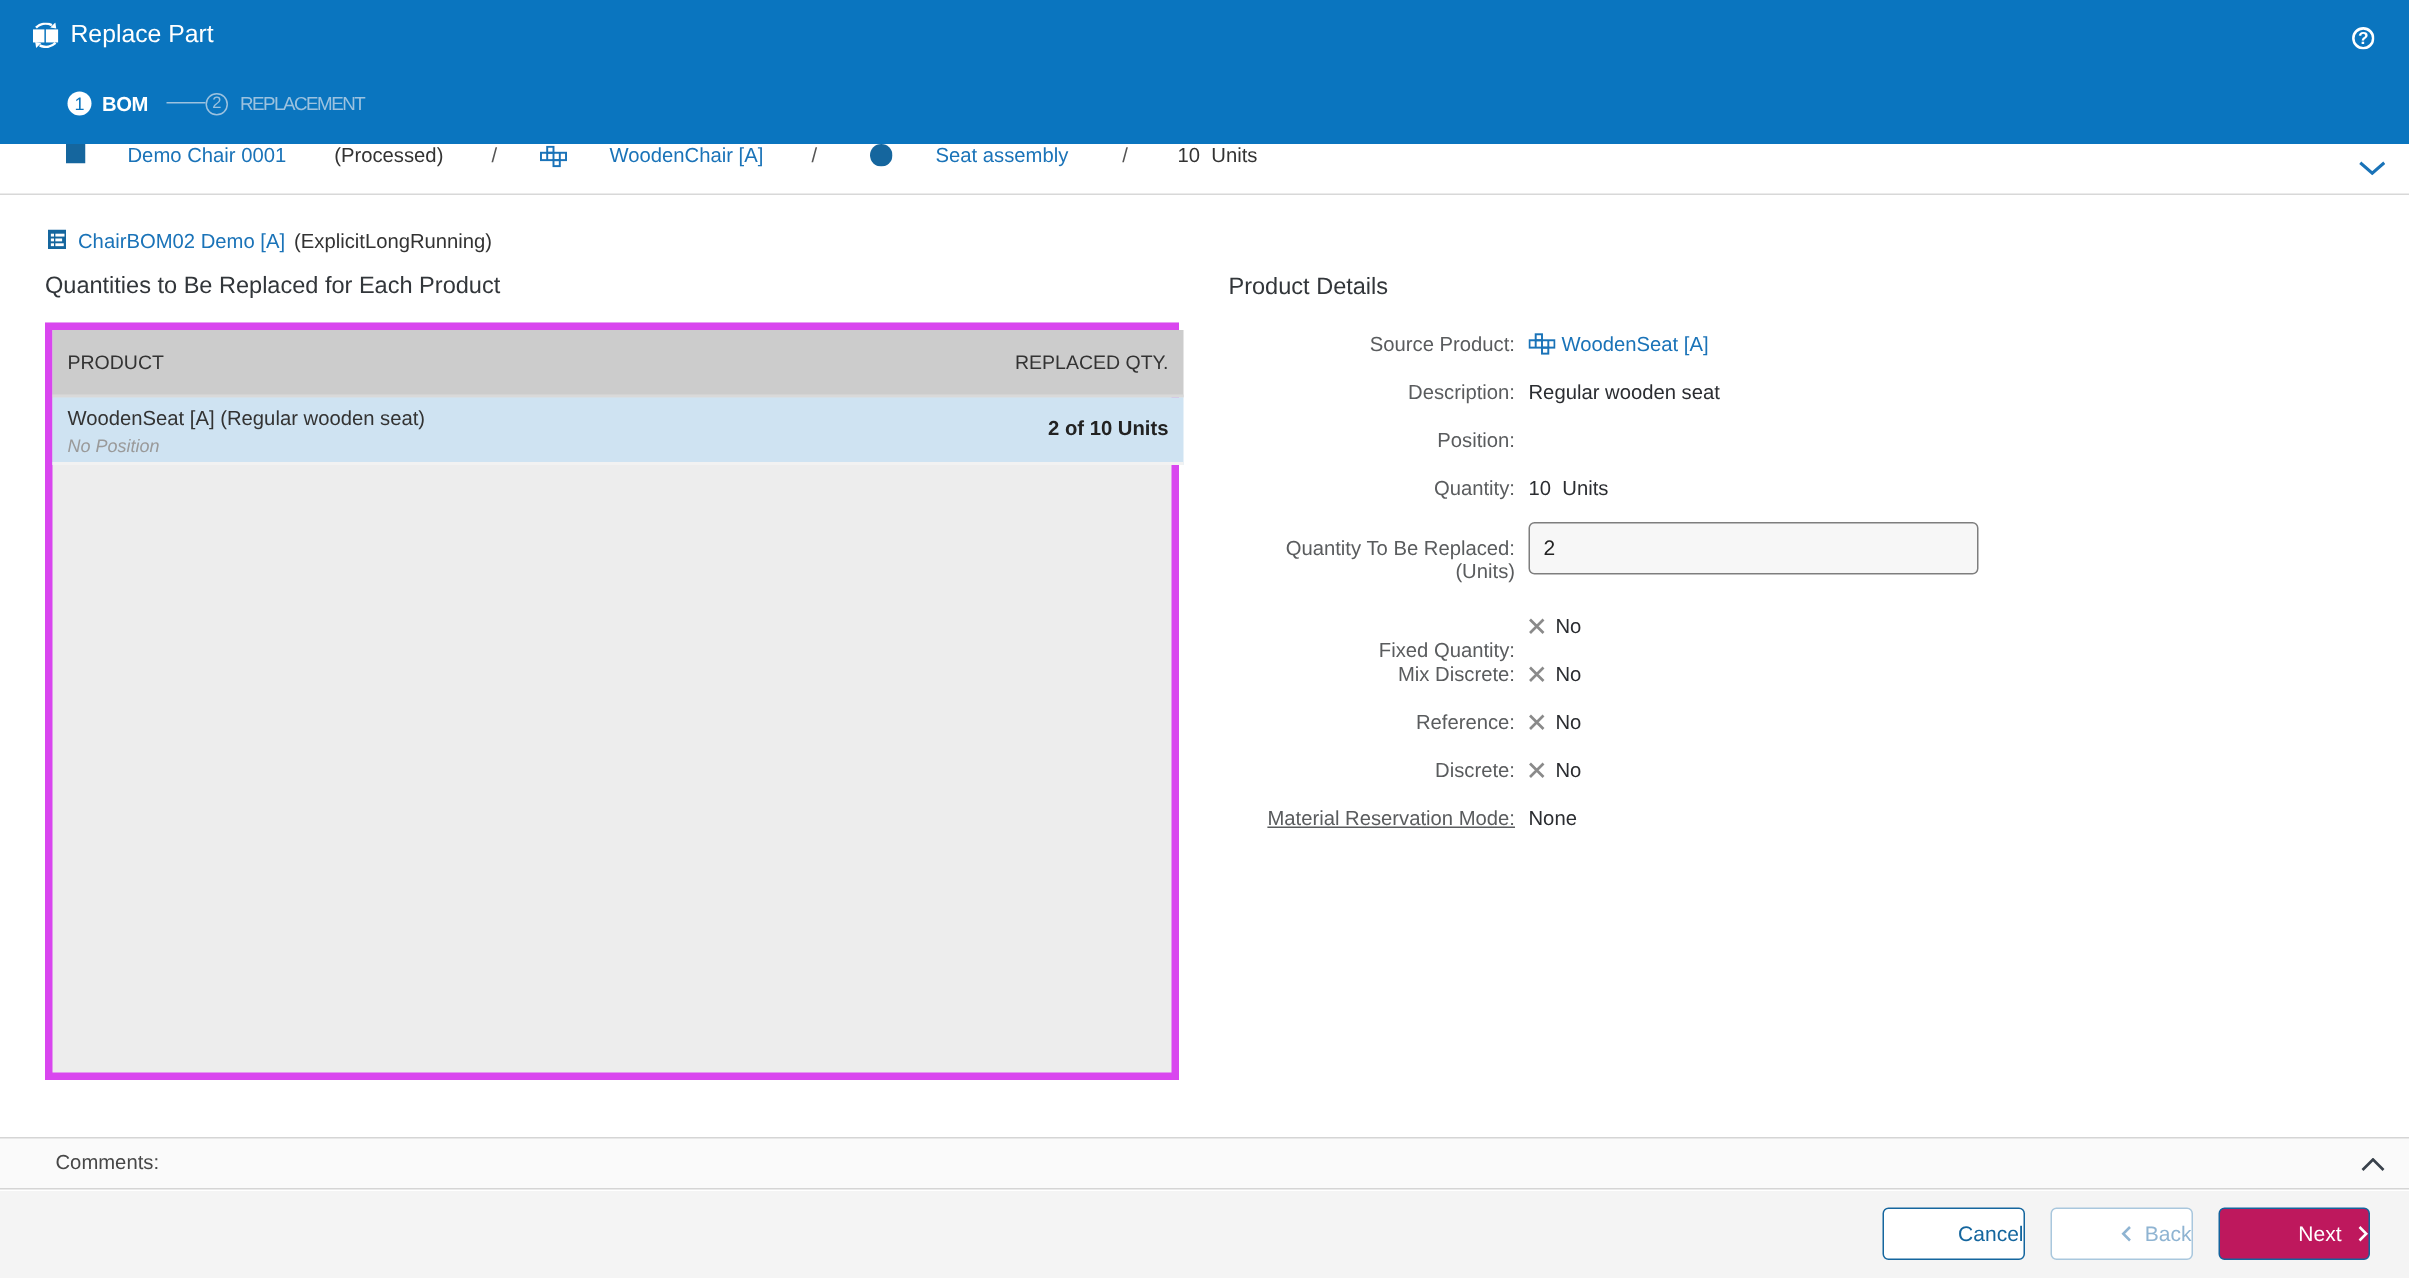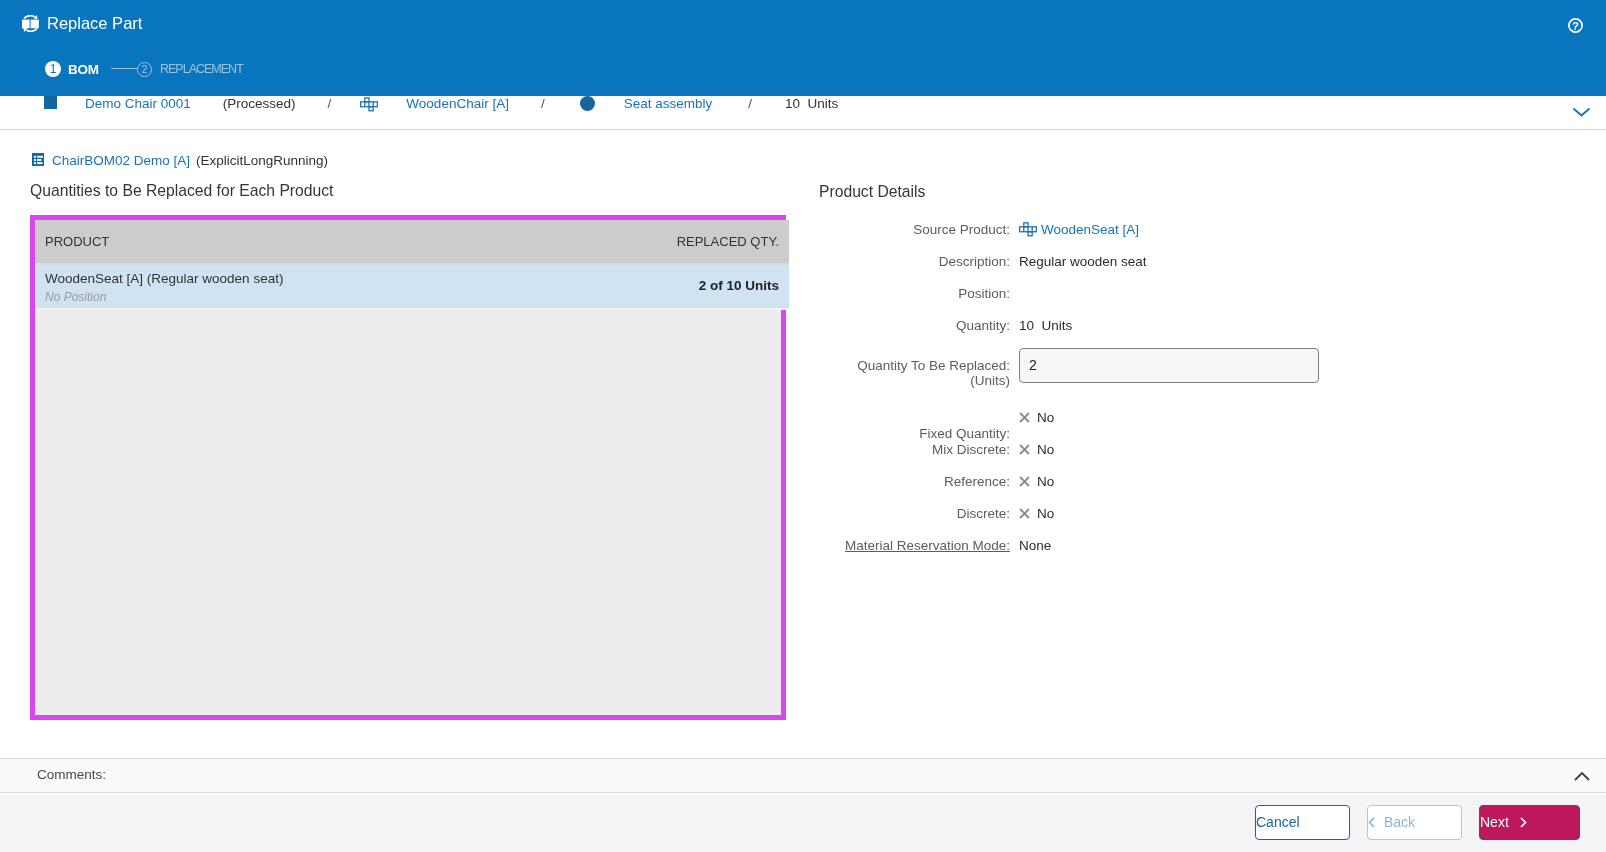--- a/index.html
+++ b/index.html
@@ -43,21 +43,21 @@
 .frm-value { position:absolute; left:1019px; font-size:13.5px; color:#2b2d31; }
 .inputbox { position:absolute; left:1019px; top:348px; width:300px; height:35px; background:#f7f7f7; border:1px solid #7e7e7e; border-radius:4px; font-size:14px; color:#222; line-height:33px; padding-left:9px; }
 .xmark { display:inline-block; vertical-align:-1px; margin-right:7px; }
 
 
 .comments { position:absolute; top:758px; left:0; width:1606px; height:35px; background:#fafafa; border-top:1px solid #d5d5d5; border-bottom:1px solid #d5d5d5; }
 .comments .lbl { position:absolute; left:37px; top:8px; font-size:13.5px; color:#474747; }
 
 
 .footer { position:absolute; top:794px; left:0; width:1606px; height:58px; background:#f4f4f4; }
-.btn { position:absolute; top:11px; height:35px; border-radius:4px; font-size:14px; text-align:left; line-height:33px; }
+.btn { position:absolute; top:11px; height:35px; border-radius:4px; font-size:14px; text-align:right; line-height:33px; }
 </style>
 </head>
 <body>
 
 <div class="hdr">
   <svg class="abs" style="left:22px; top:15px;" width="17" height="17" viewBox="0 0 17 17">
     <rect x="0" y="4.6" width="7.6" height="8.7" fill="#fff"></rect>
     <rect x="8.6" y="4.6" width="8.2" height="8.7" fill="#fff"></rect>
     <path d="M2.0 3.4 A 9.5 9.5 0 0 1 12.6 1.7" fill="none" stroke="#fff" stroke-width="1.7"></path>
     <path d="M14.9 0 l0.6 4 -4 -0.6 z" fill="#fff"></path>

